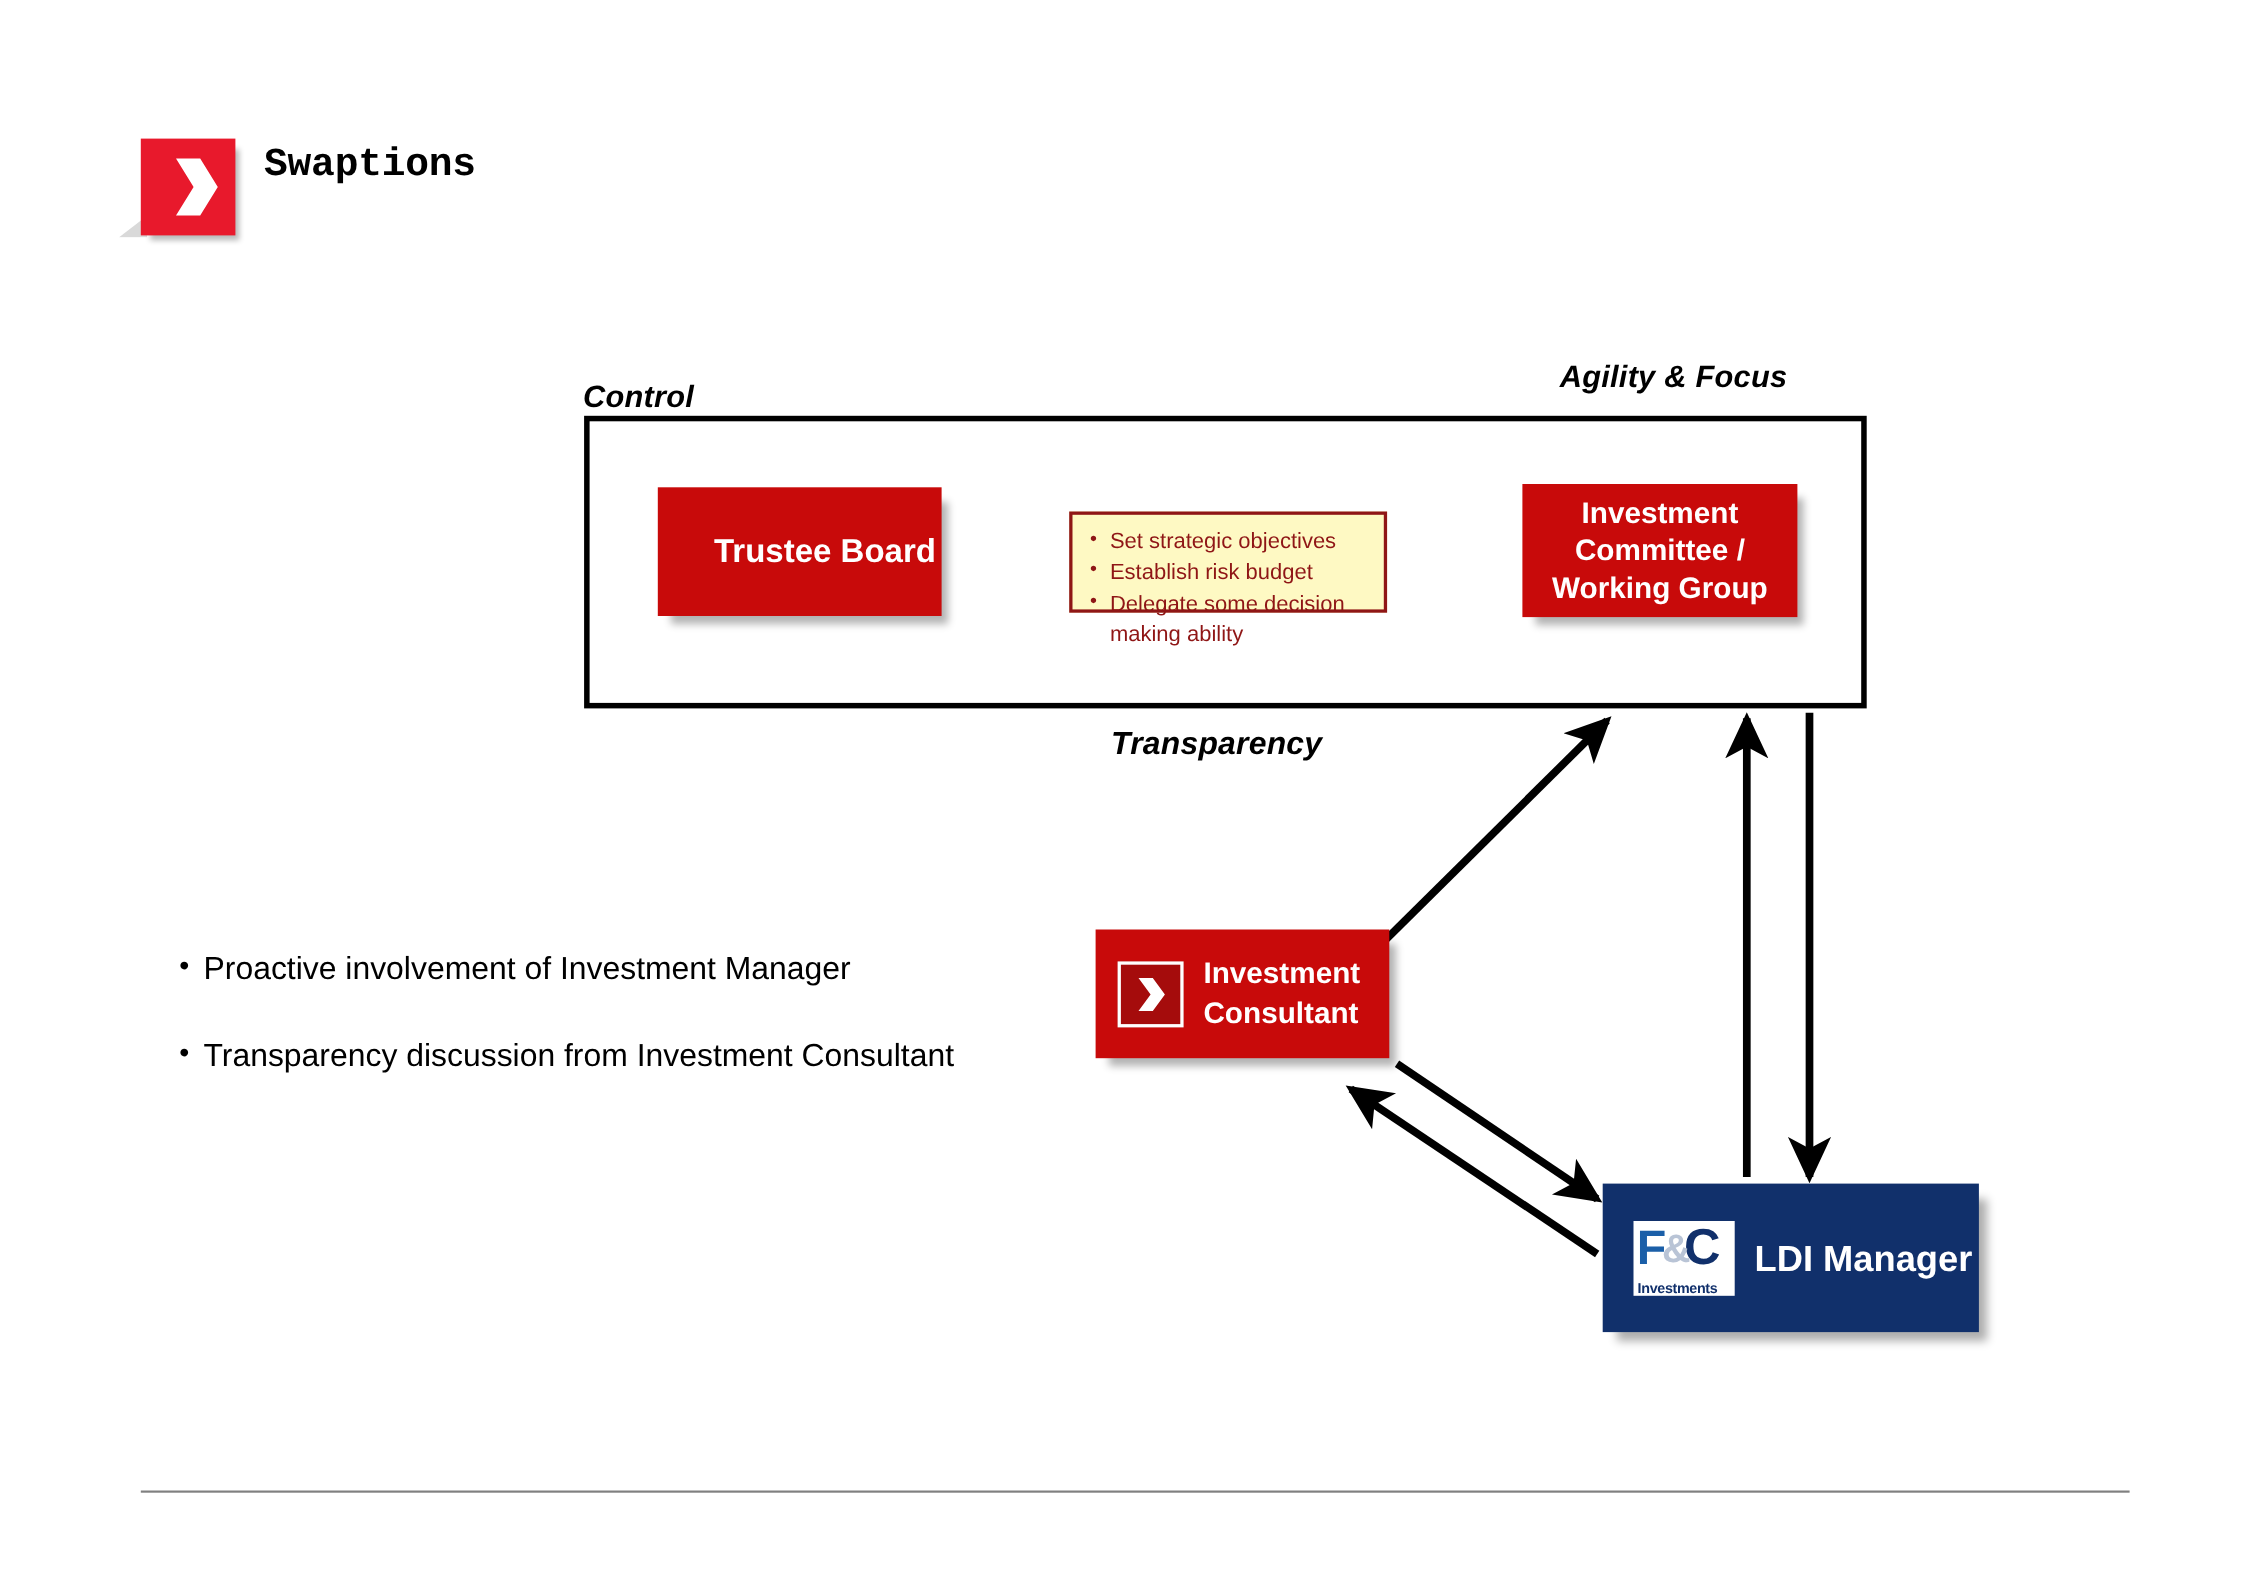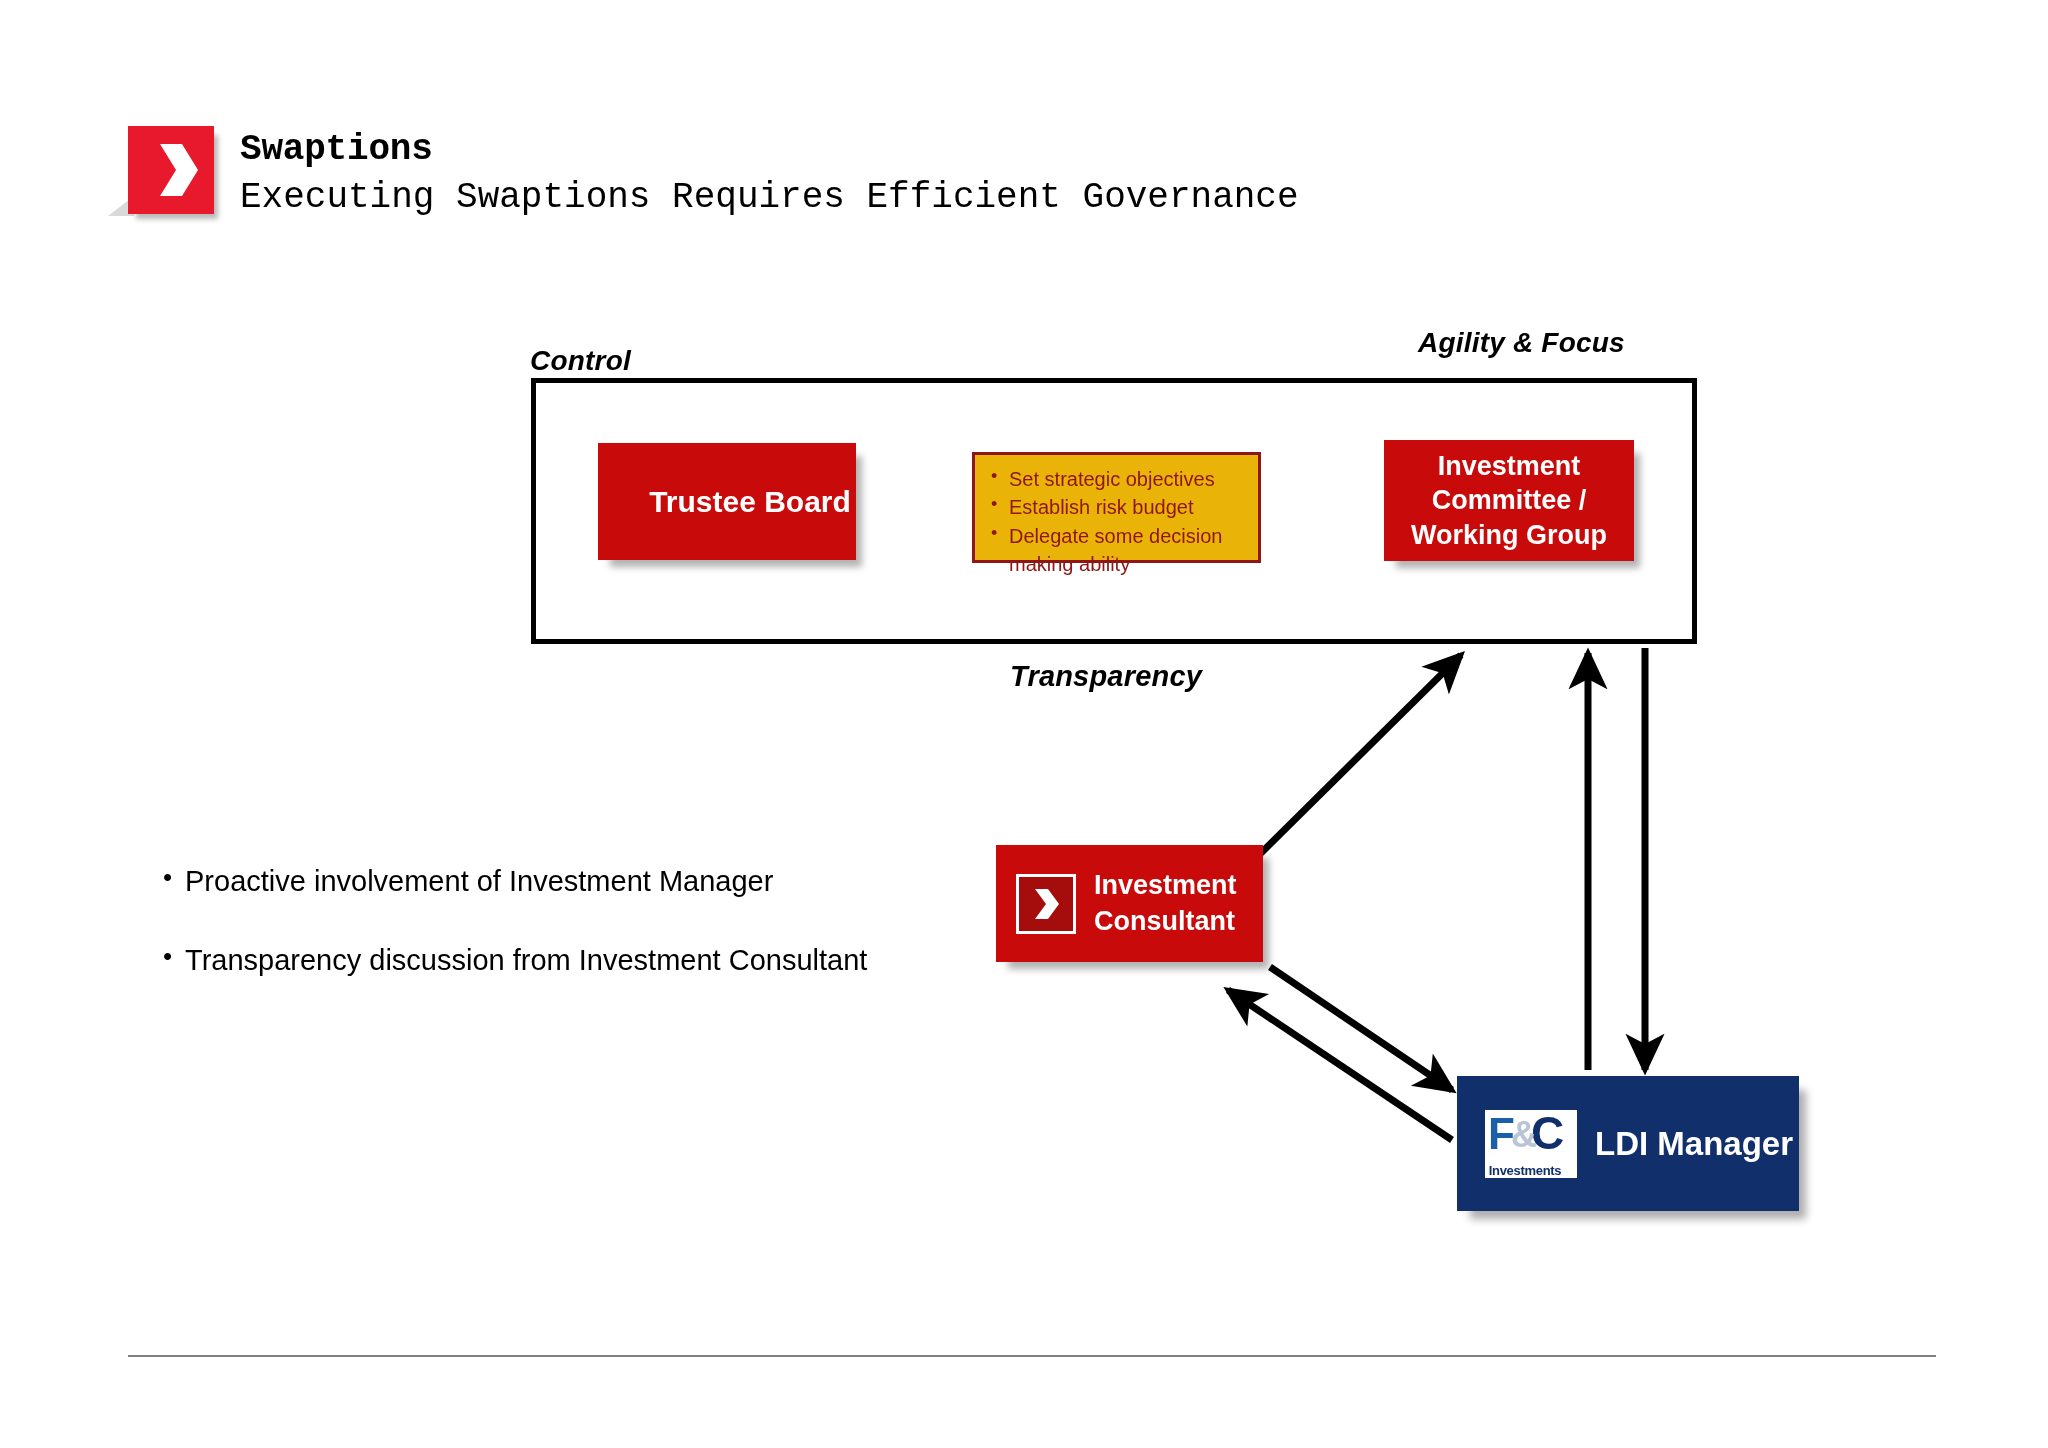--- a/index.html
+++ b/index.html
@@ -107,24 +107,24 @@
     left: 1384px; top: 440px;
     width: 250px; height: 121px;
     font-size: 27px;
     line-height: 1.26;
     flex-direction: column;
   }
   #box-committee span { display:block; }
 
   #box-bullets {
     position: absolute;
-    left: 972px; top: 452px;
-    width: 289px; height: 111px;
+    left: 972px; top: 465px;
+    width: 289px; height: 92px;
     border: 3px solid #8f1616;
-    background: #eab308;
+    background: #fef9c3;
     box-sizing: border-box;
     padding: 10px 8px 6px 14px;
   }
   #box-bullets ul {
     margin: 0; padding: 0;
     list-style: none;
   }
   #box-bullets li {
     color: #8f1616;
     font-size: 20px;
@@ -252,21 +252,20 @@
 <body>
 
 <div id="header">
   <div id="logo-tail"></div>
   <div id="logo-mark">
     <svg width="86" height="88" viewBox="0 0 86 88" aria-hidden="true">
       <polygon points="32,18 54,18 70,44 54,70 32,70 48,44" fill="#ffffff"></polygon>
     </svg>
   </div>
   <div id="header-title">Swaptions</div>
-  <div id="header-subtitle">Executing Swaptions Requires Efficient Governance</div>
 </div>
 
 <div id="diagram">
 
   <svg width="2048" height="1448" style="position:absolute;left:0;top:0;">
     <defs>
       <marker id="ah-red" markerWidth="7" markerHeight="7" refX="5.6" refY="3.5" orient="auto">
         <polygon points="0,0.4 6.6,3.5 0,6.6 1.5,3.5" fill="#8f1616"></polygon>
       </marker>
       <marker id="ah-black" markerWidth="6.2" markerHeight="6.2" refX="5.2" refY="3.1" orient="auto">

